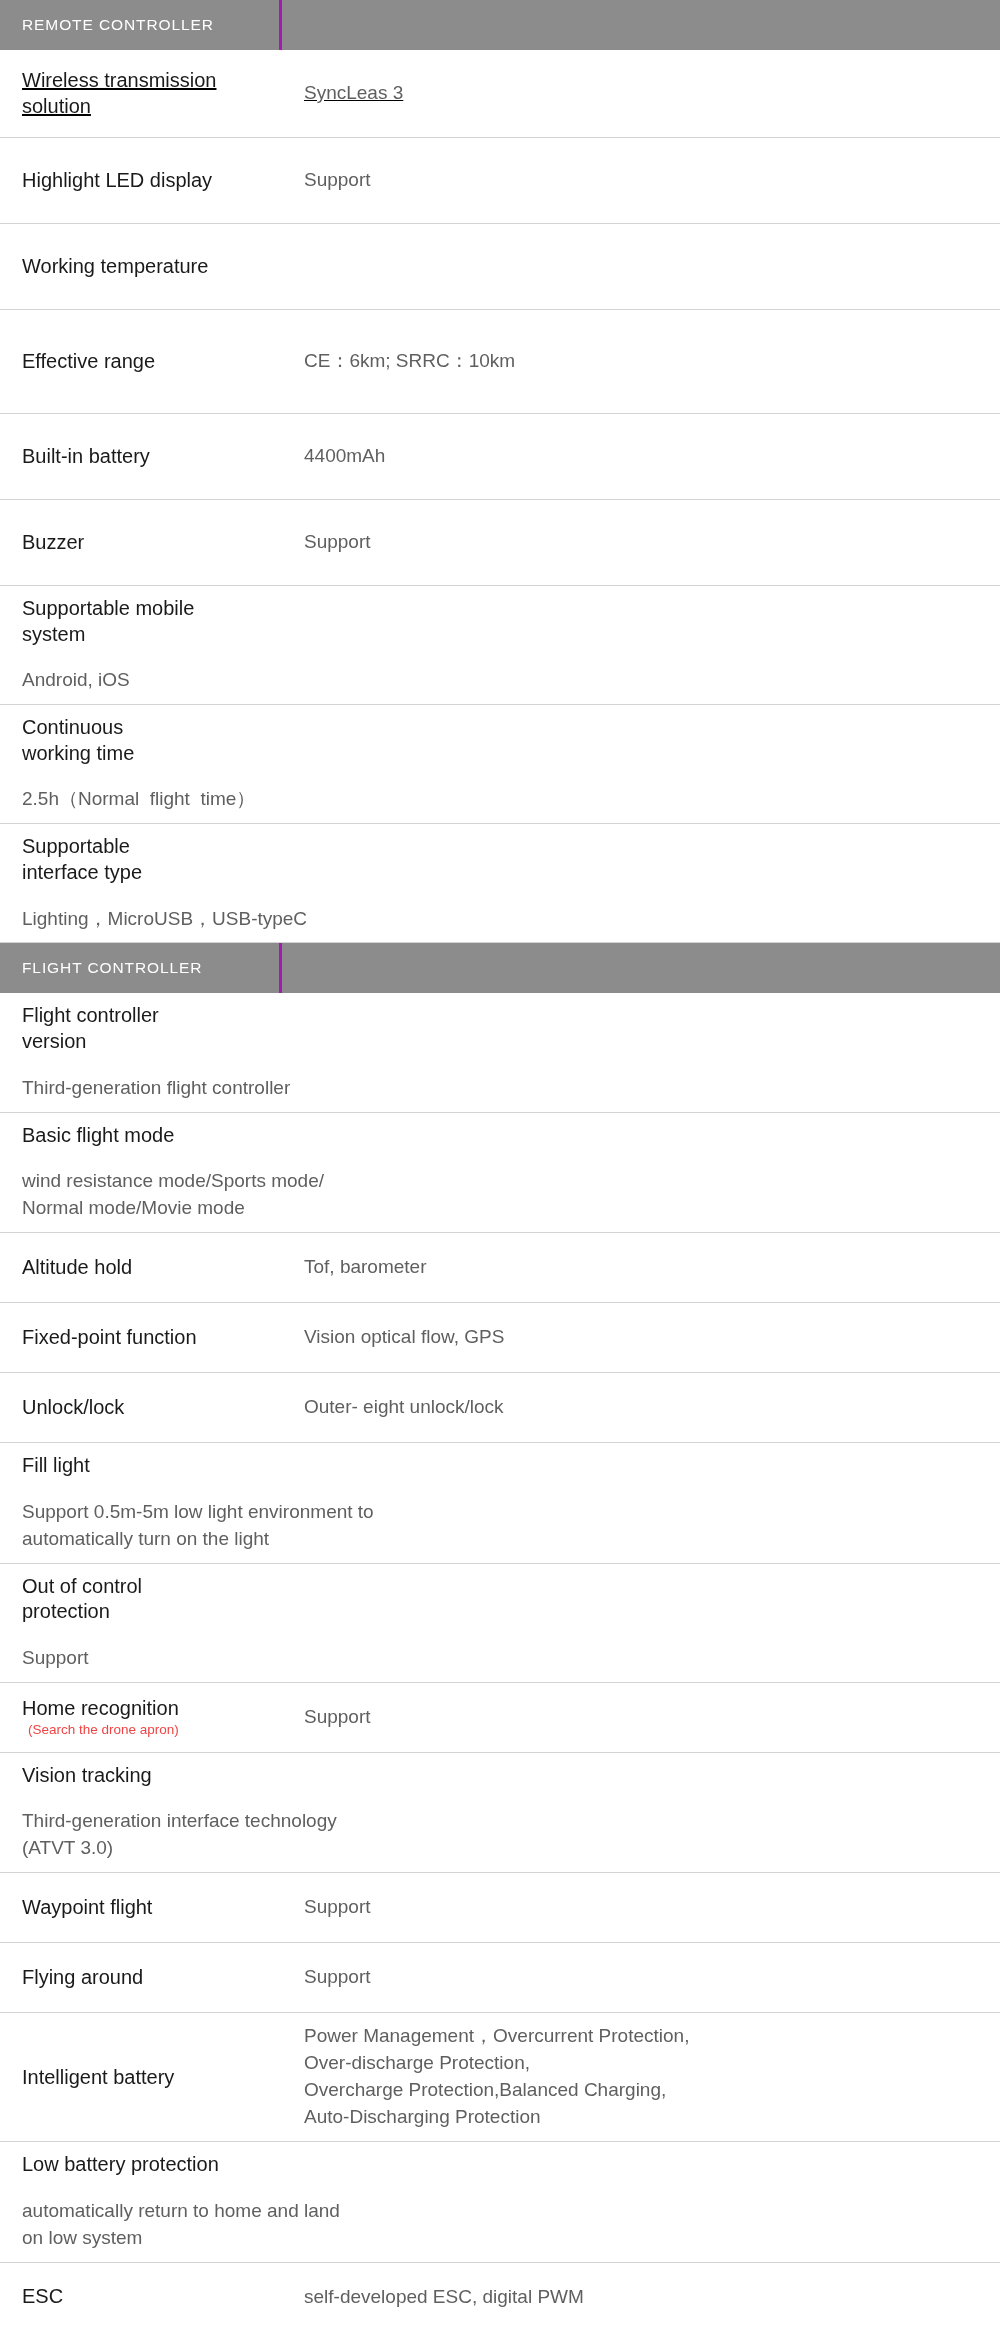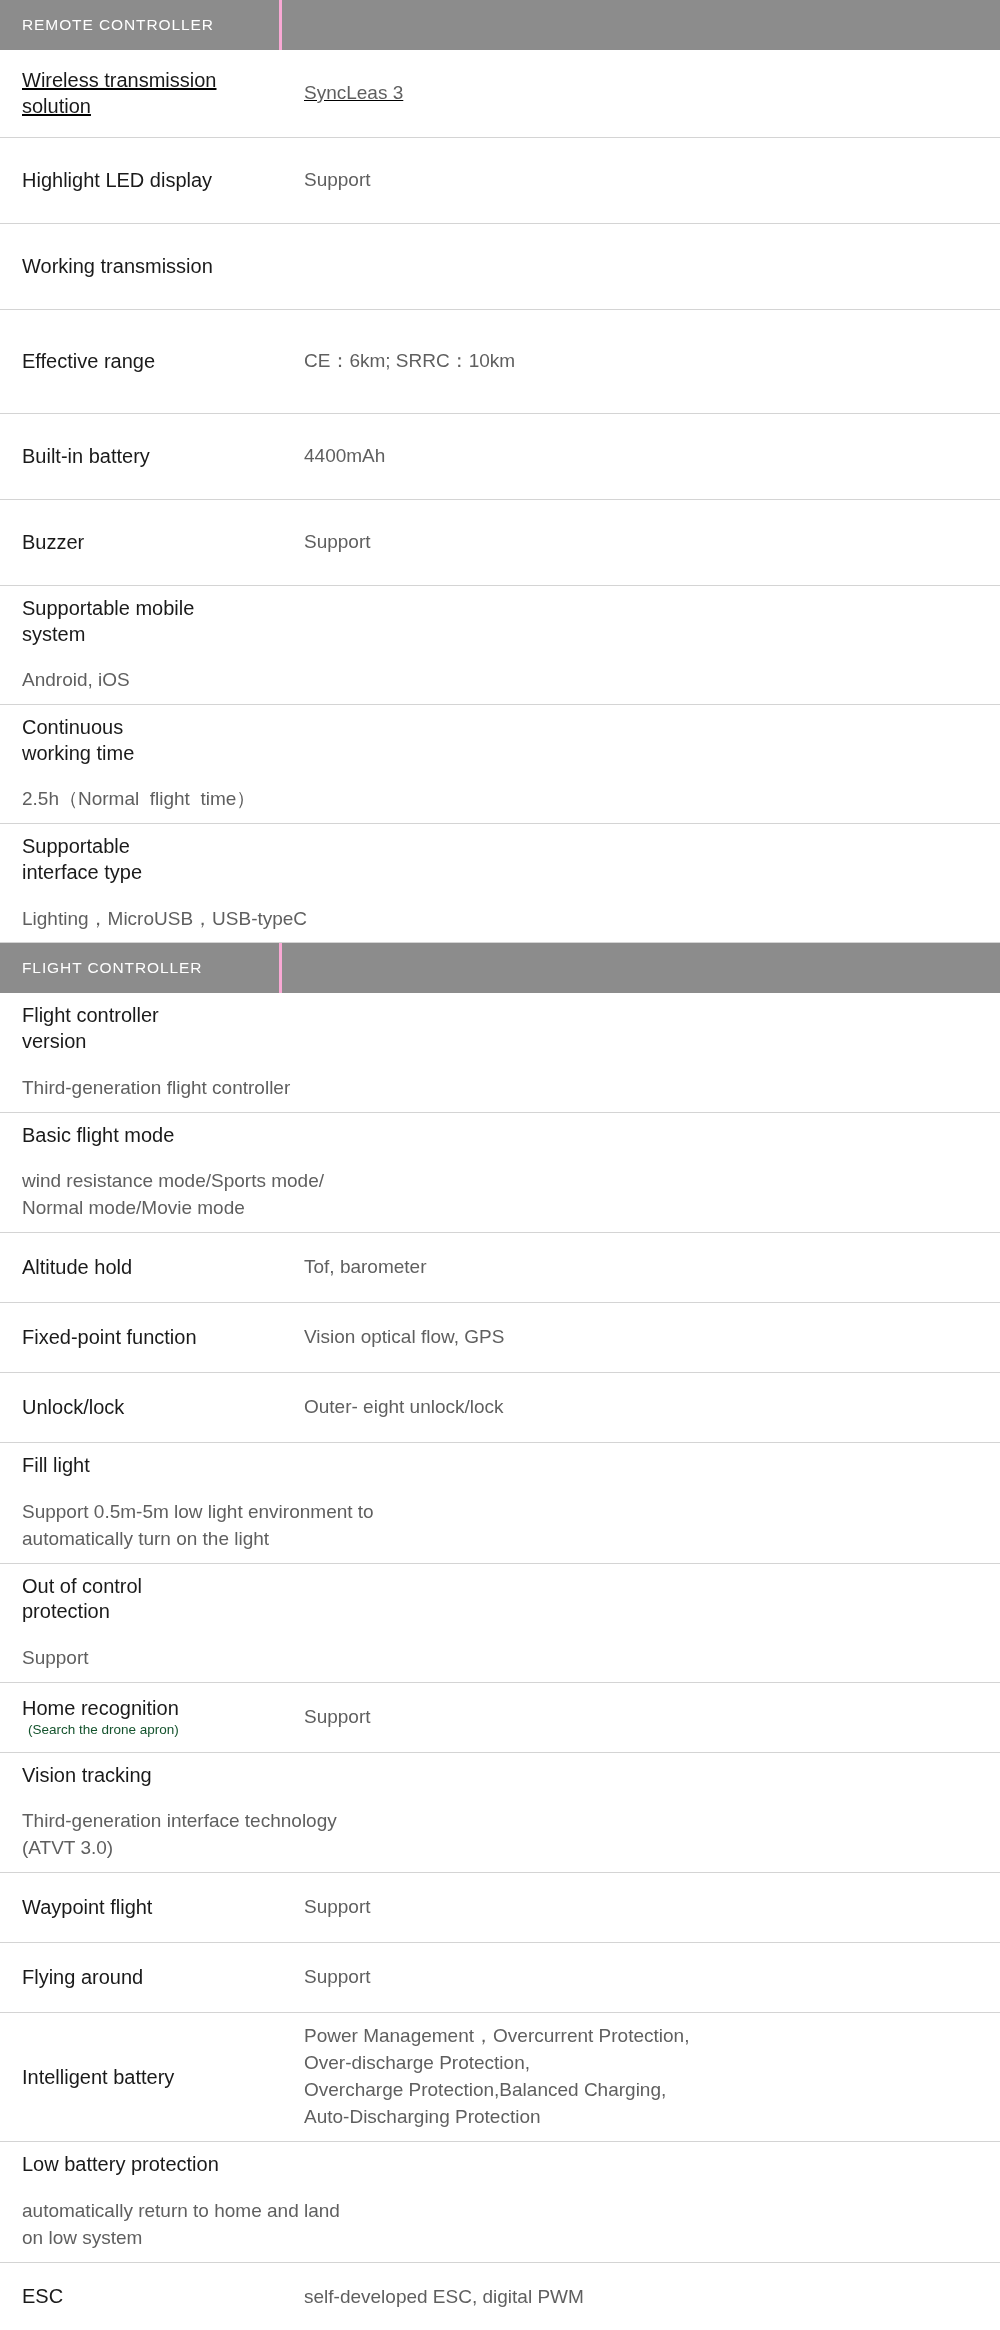--- a/index.html
+++ b/index.html
@@ -31,21 +31,21 @@
     width: 282px;
     box-sizing: border-box;
     display: flex;
     align-items: center;
     padding-left: 22px;
     color: #ffffff;
     font-size: 15.5px;
     letter-spacing: 0.9px;
     font-weight: 400;
     white-space: nowrap;
-    border-right: 3px solid #f9a8d4;
+    border-right: 3px solid #a21caf;
   }
   .section-header .sh-rest {
     flex: 1 1 auto;
   }
 
   
   .row {
     display: flex;
     align-items: stretch;
     width: 1000px;
@@ -65,21 +65,21 @@
     flex-direction: column;
     justify-content: center;
     color: #1a1a1a;
     font-size: 20px;
     line-height: 1.28;
     font-weight: 400;
   }
   .cell-key .sub {
     font-size: 13.5px;
     line-height: 1.25;
-    color: #14532d;
+    color: #ef4444;
     margin-top: 1px;
     padding-left: 6px;
     white-space: nowrap;
   }
   .cell-val {
     flex: 1 1 auto;
     box-sizing: border-box;
     padding: 10px 16px 10px 22px;
     display: flex;
     flex-direction: column;
@@ -125,21 +125,21 @@
     <div class="row h-std">
       <div class="cell-key">
         <div class="k-wrap">Highlight LED display</div>
       </div>
       <div class="cell-val">
         <span class="vline">Support</span>
       </div>
     </div>
     <div class="row h-std">
       <div class="cell-key">
-        <div class="k-wrap">Working transmission</div>
+        <div class="k-wrap">Working temperature</div>
       </div>
     </div>
     <div class="row h-xtall">
       <div class="cell-key">
         <div class="k-wrap">Effective range</div>
       </div>
       <div class="cell-val">
         <span class="vline">CE：6km; SRRC：10km</span>
       </div>
     </div>

